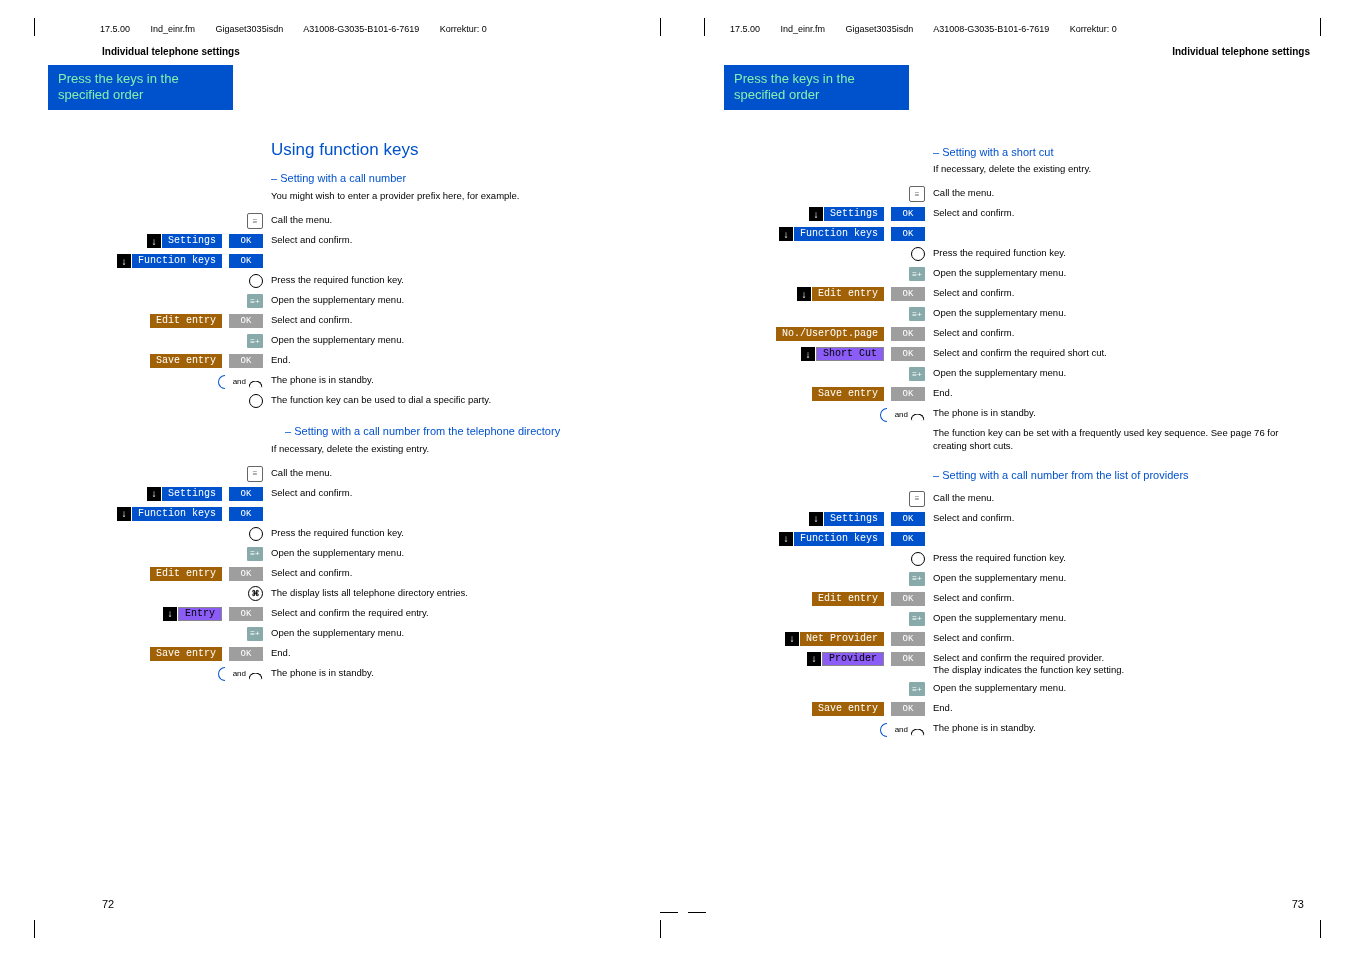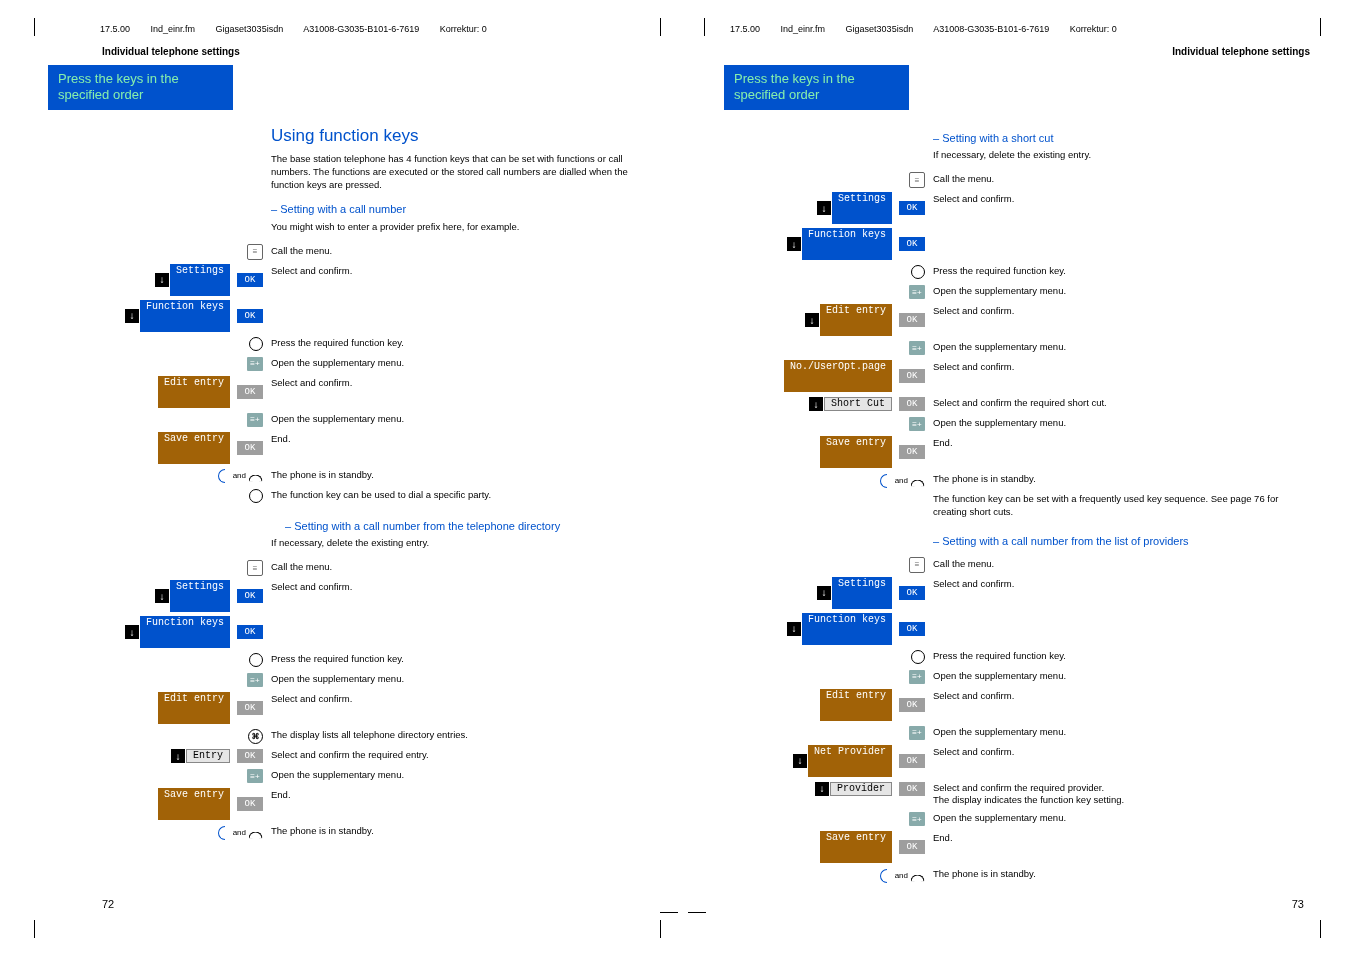--- a/index.html
+++ b/index.html
@@ -43,21 +43,21 @@
   .blue-banner {
     background: #0052cc;
     color: #86efac;
     font-size: 13px;
     padding: 6px 10px 6px 10px;
     width: 165px;
     line-height: 1.25;
     margin-left: 0;
   }
 
-  .content { margin-top: 10px; }
+  .content { margin-top: 24px; }
 
   .row {
     display: flex;
     align-items: flex-start;
     margin-bottom: 4px;
   }
   .leftcol {
     width: 215px;
     flex-shrink: 0;
     display: flex;
@@ -102,39 +102,39 @@
     width: 14px;
     height: 14px;
     display: inline-flex;
     align-items: center;
     justify-content: center;
     font-size: 10px;
     margin-right: 1px;
   }
   .pill-label {
     display: inline-block;
-    height: 32px;
+    height: 14px;
     line-height: 14px;
     font-family: "Courier New", monospace;
     font-size: 10px;
     padding: 0 6px;
     color: #fff;
   }
   .pill-blue  { background: #0052cc; }
   .pill-grey  { background: #a16207; }
   .pill-label.white-text-black-outline {
-    background: #e5e5e5;
+    background: #8b5cf6;
     color: #000;
     border: 1px solid #888;
     height: 12px; line-height: 12px;
   }
 
   .ok-btn {
     display: inline-block;
-    width: 26px;
+    width: 34px;
     height: 14px;
     line-height: 14px;
     color: #fff;
     font-family: "Courier New", monospace;
     font-size: 9px;
     text-align: center;
     margin-left: 3px;
   }
   .ok-blue { background: #0052cc; }
   .ok-grey { background: #9e9e9e; }
@@ -208,21 +208,20 @@
   <div class="section-title">Individual telephone settings</div>
 
   <div class="blue-banner">Press the keys in the specified order</div>
 
   <div class="content">
 
     <div class="row">
       <div class="leftcol"></div>
       <div class="rightcol">
         <h2 class="h-main">Using function keys</h2>
-        <div class="para">The base station telephone has 4 function keys that can be set with functions or call numbers. The functions are executed or the stored call numbers are dialled when the function keys are pressed.</div>
         <h3 class="h-sub">– Setting with a call number</h3>
         <div class="para">You might wish to enter a provider prefix here, for example.</div>
       </div>
     </div>
 
     <div class="row">
       <div class="leftcol">
           <span class="ico menu-box">≡</span>
         </div>
       <div class="rightcol">Call the menu.</div>

